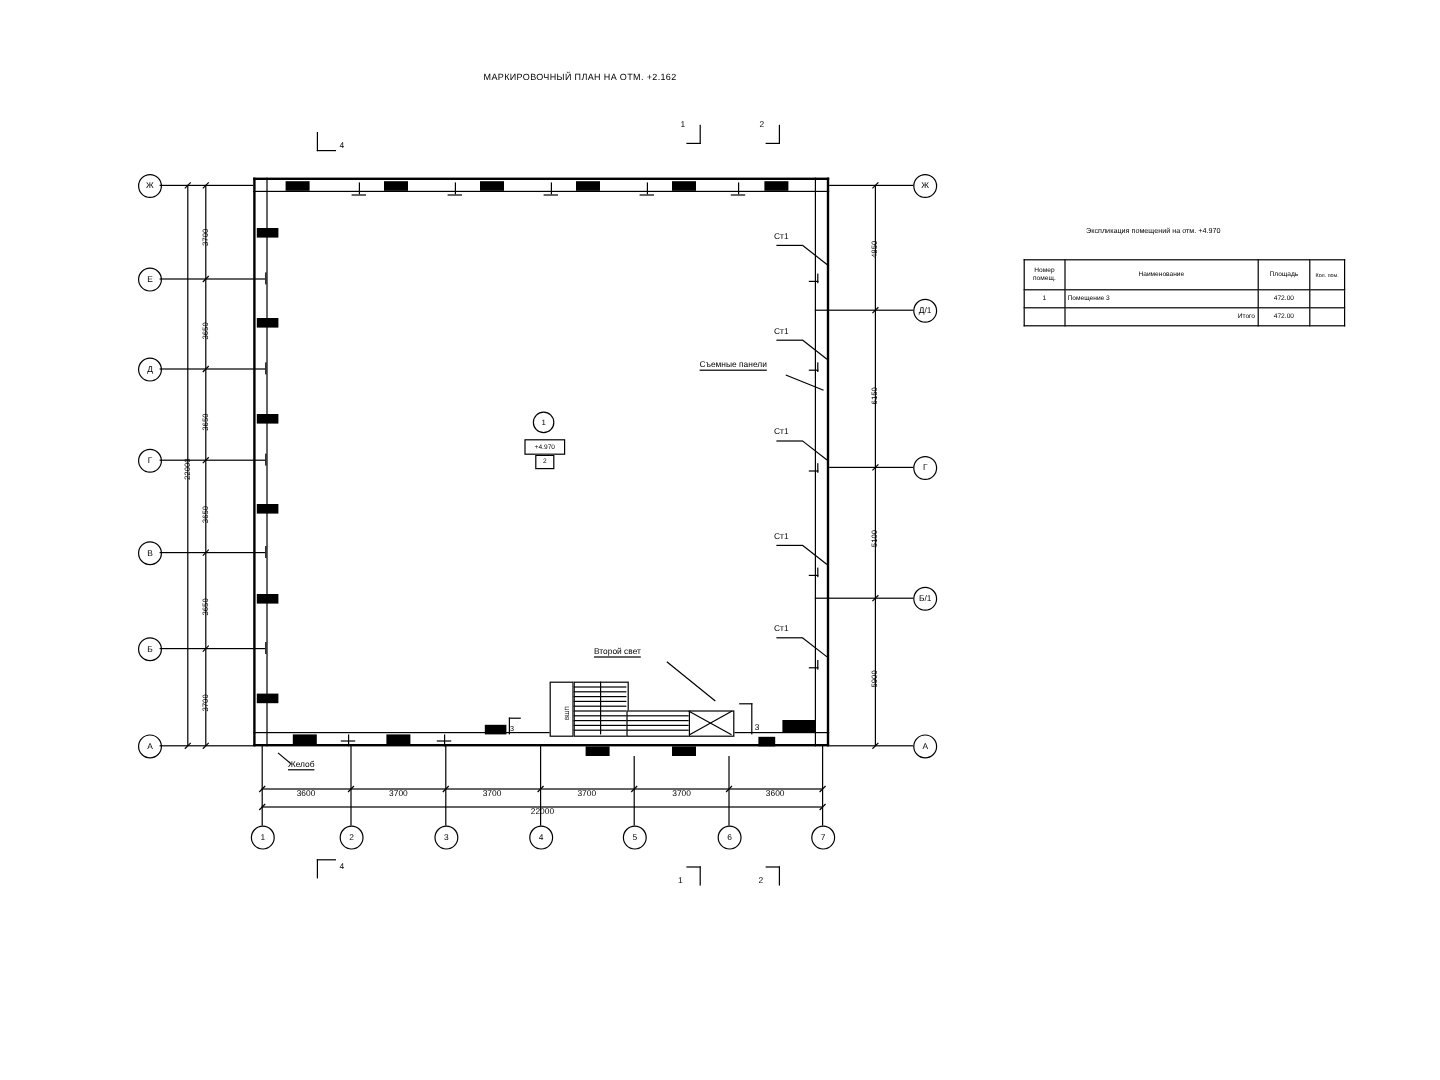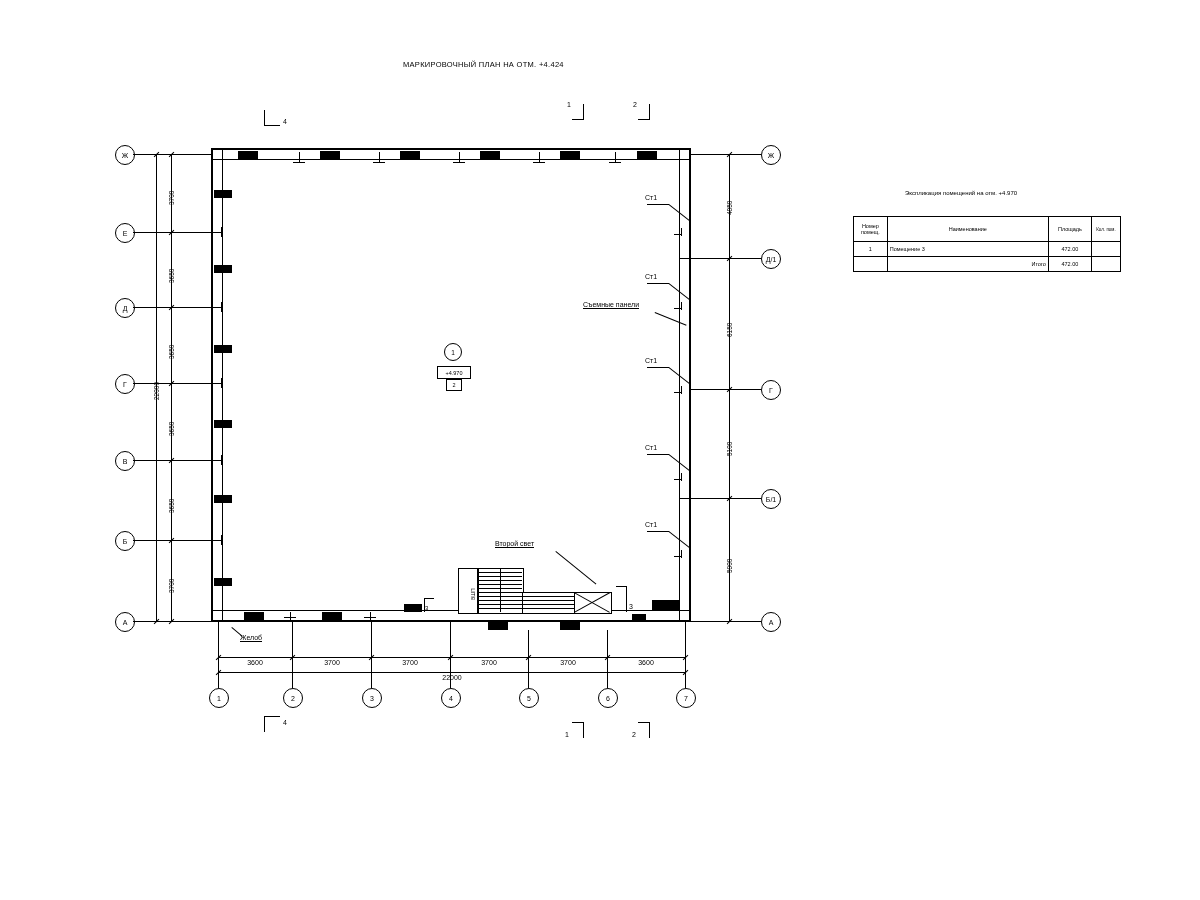--- a/index.html
+++ b/index.html
@@ -28,21 +28,21 @@
   .stairs{position:absolute;border:1px solid #000;background:#fff;}
   .sline{position:absolute;background:#000;height:1px;}
   .vtxt{position:absolute;font-size:6.5px;color:#000;white-space:nowrap;
         transform:rotate(-90deg);transform-origin:0 0;}
 </style>
 </head>
 <body>
 
 <div id="sheet">
 
-  <div class="ttl" style="left:403px;top:60px;">МАРКИРОВОЧНЫЙ ПЛАН НА ОТМ. +4.424</div>
+  <div class="ttl" style="left:403px;top:60px;">МАРКИРОВОЧНЫЙ ПЛАН НА ОТМ. +2.162</div>
 
   <div class="ln h2" style="left:211px;top:148px;width:480px;"></div>
   <div class="ln h" style="left:211px;top:159px;width:480px;"></div>
 
   <div class="ln v2" style="left:211px;top:148px;height:474px;"></div>
   <div class="ln v" style="left:222px;top:148px;height:474px;"></div>
 
   <div class="ln v2" style="left:689px;top:148px;height:474px;"></div>
   <div class="ln v" style="left:679px;top:148px;height:474px;"></div>
 

